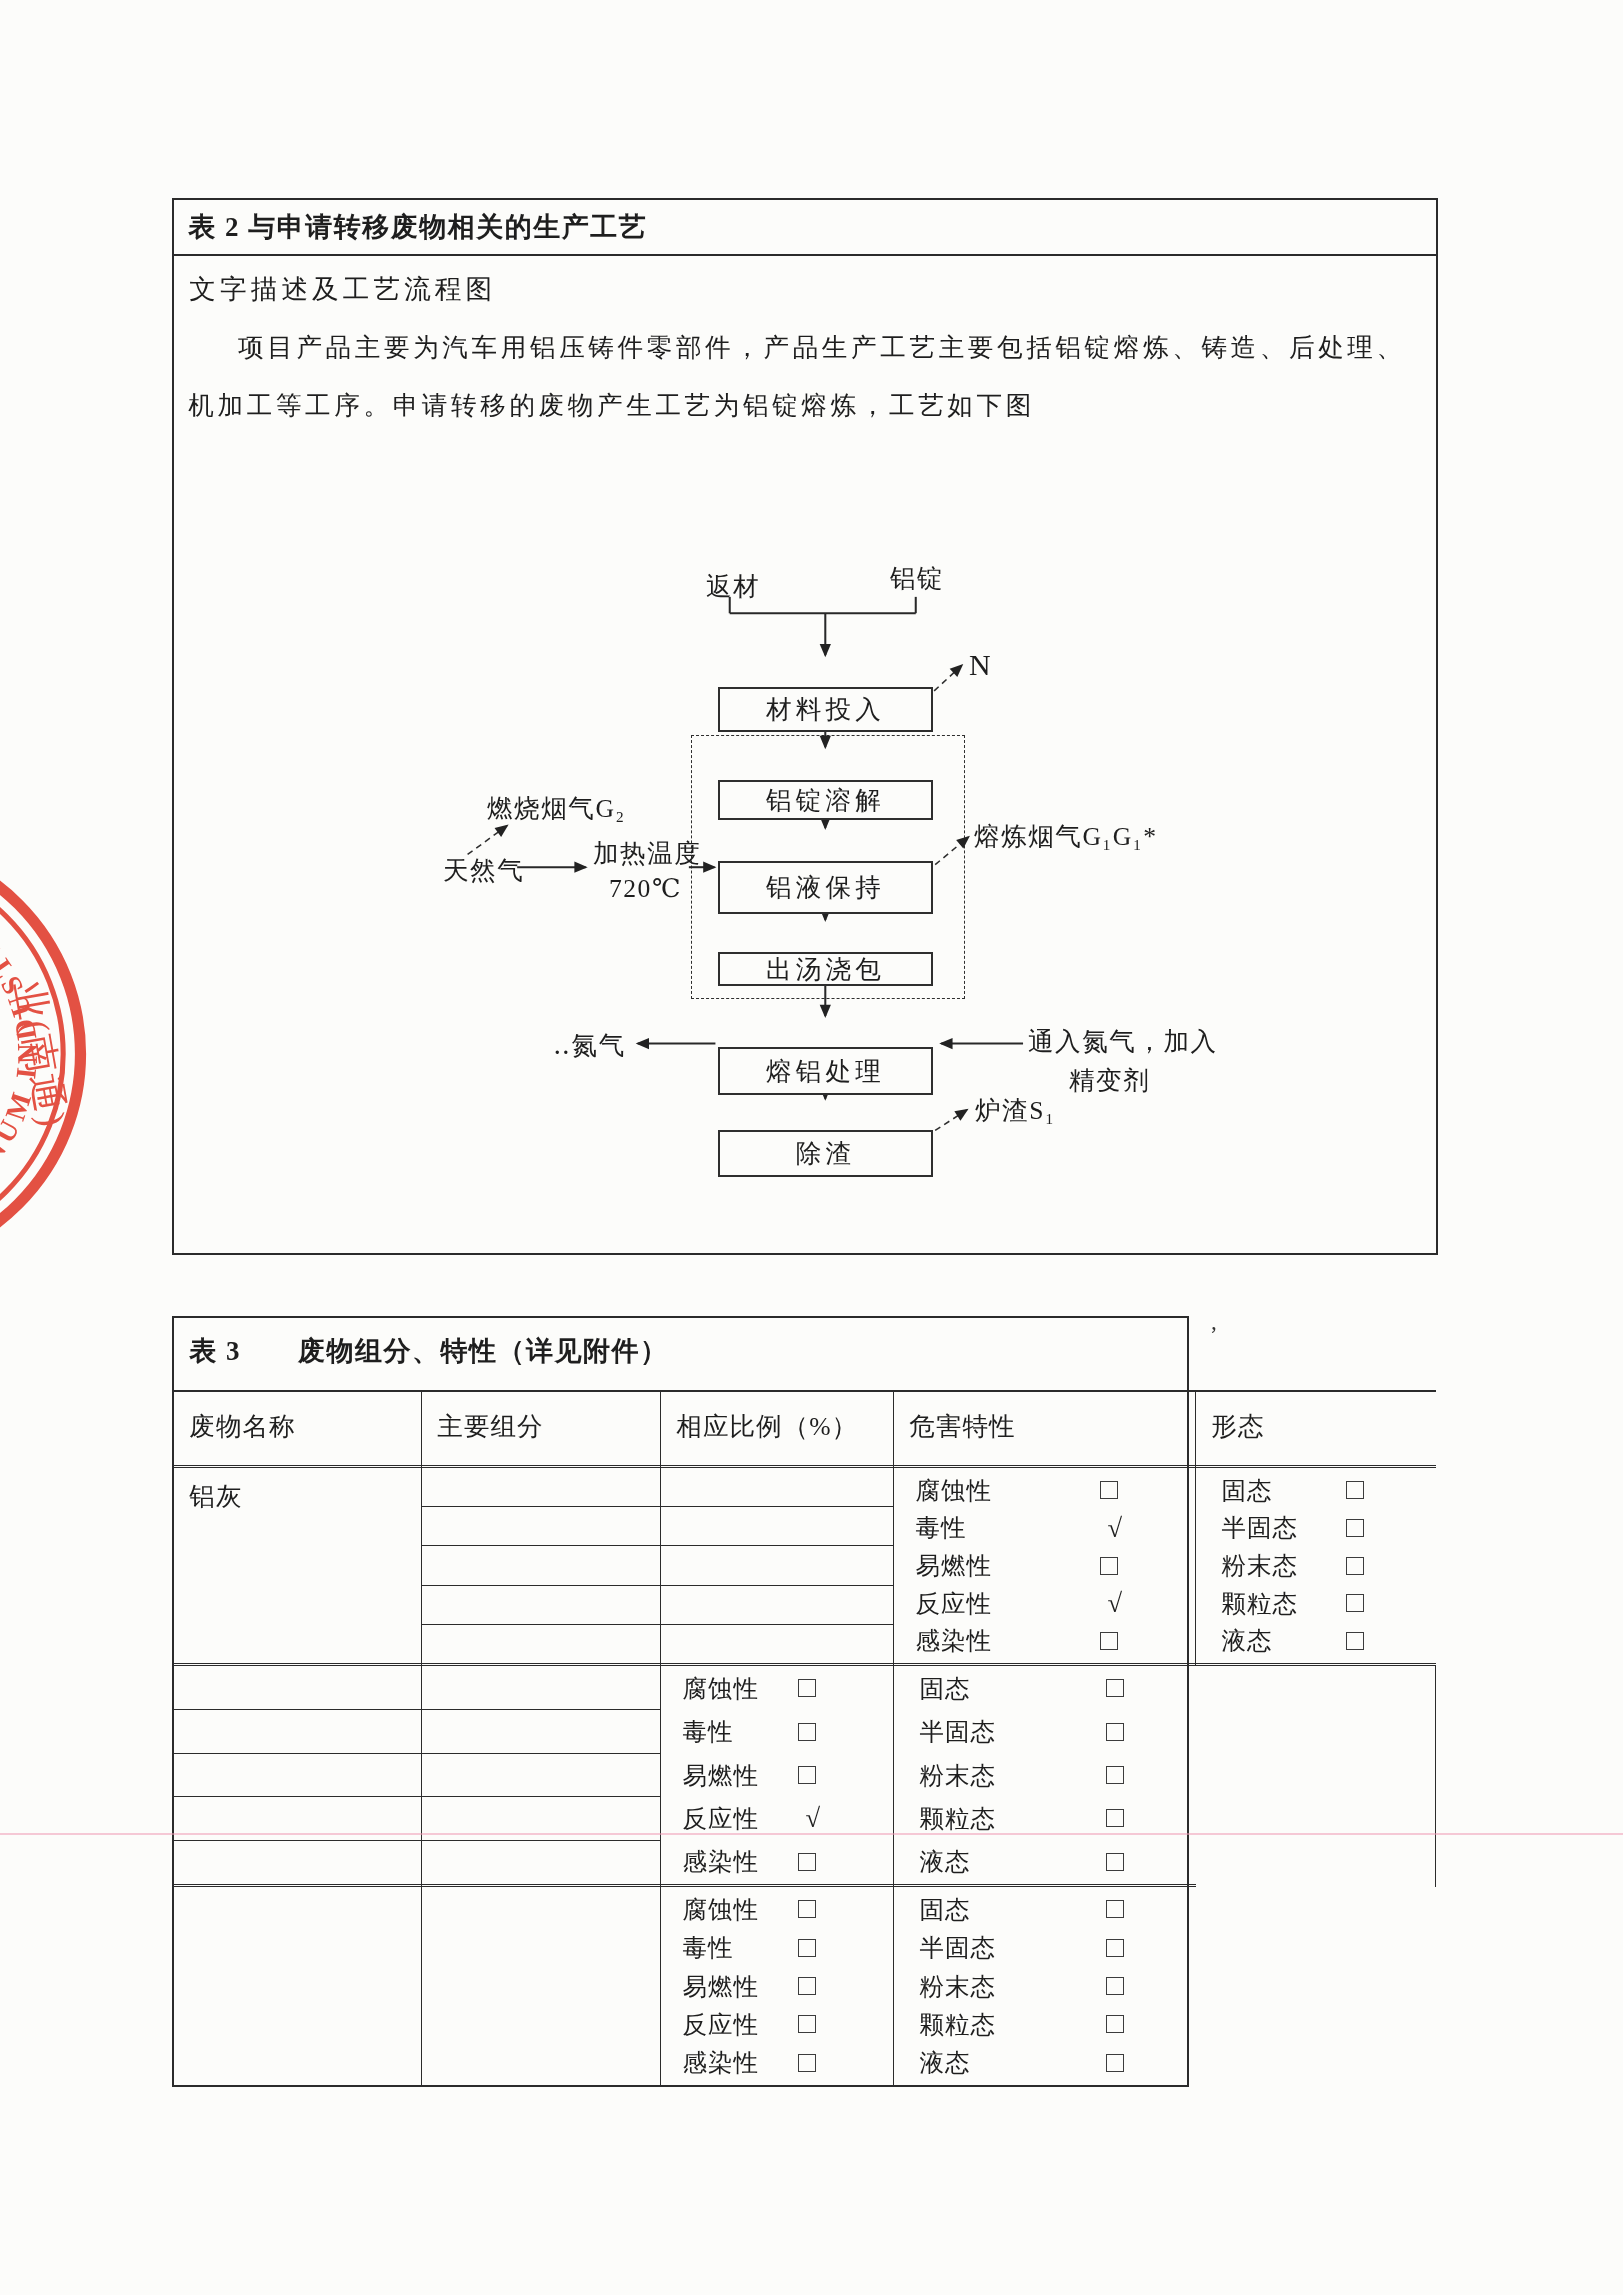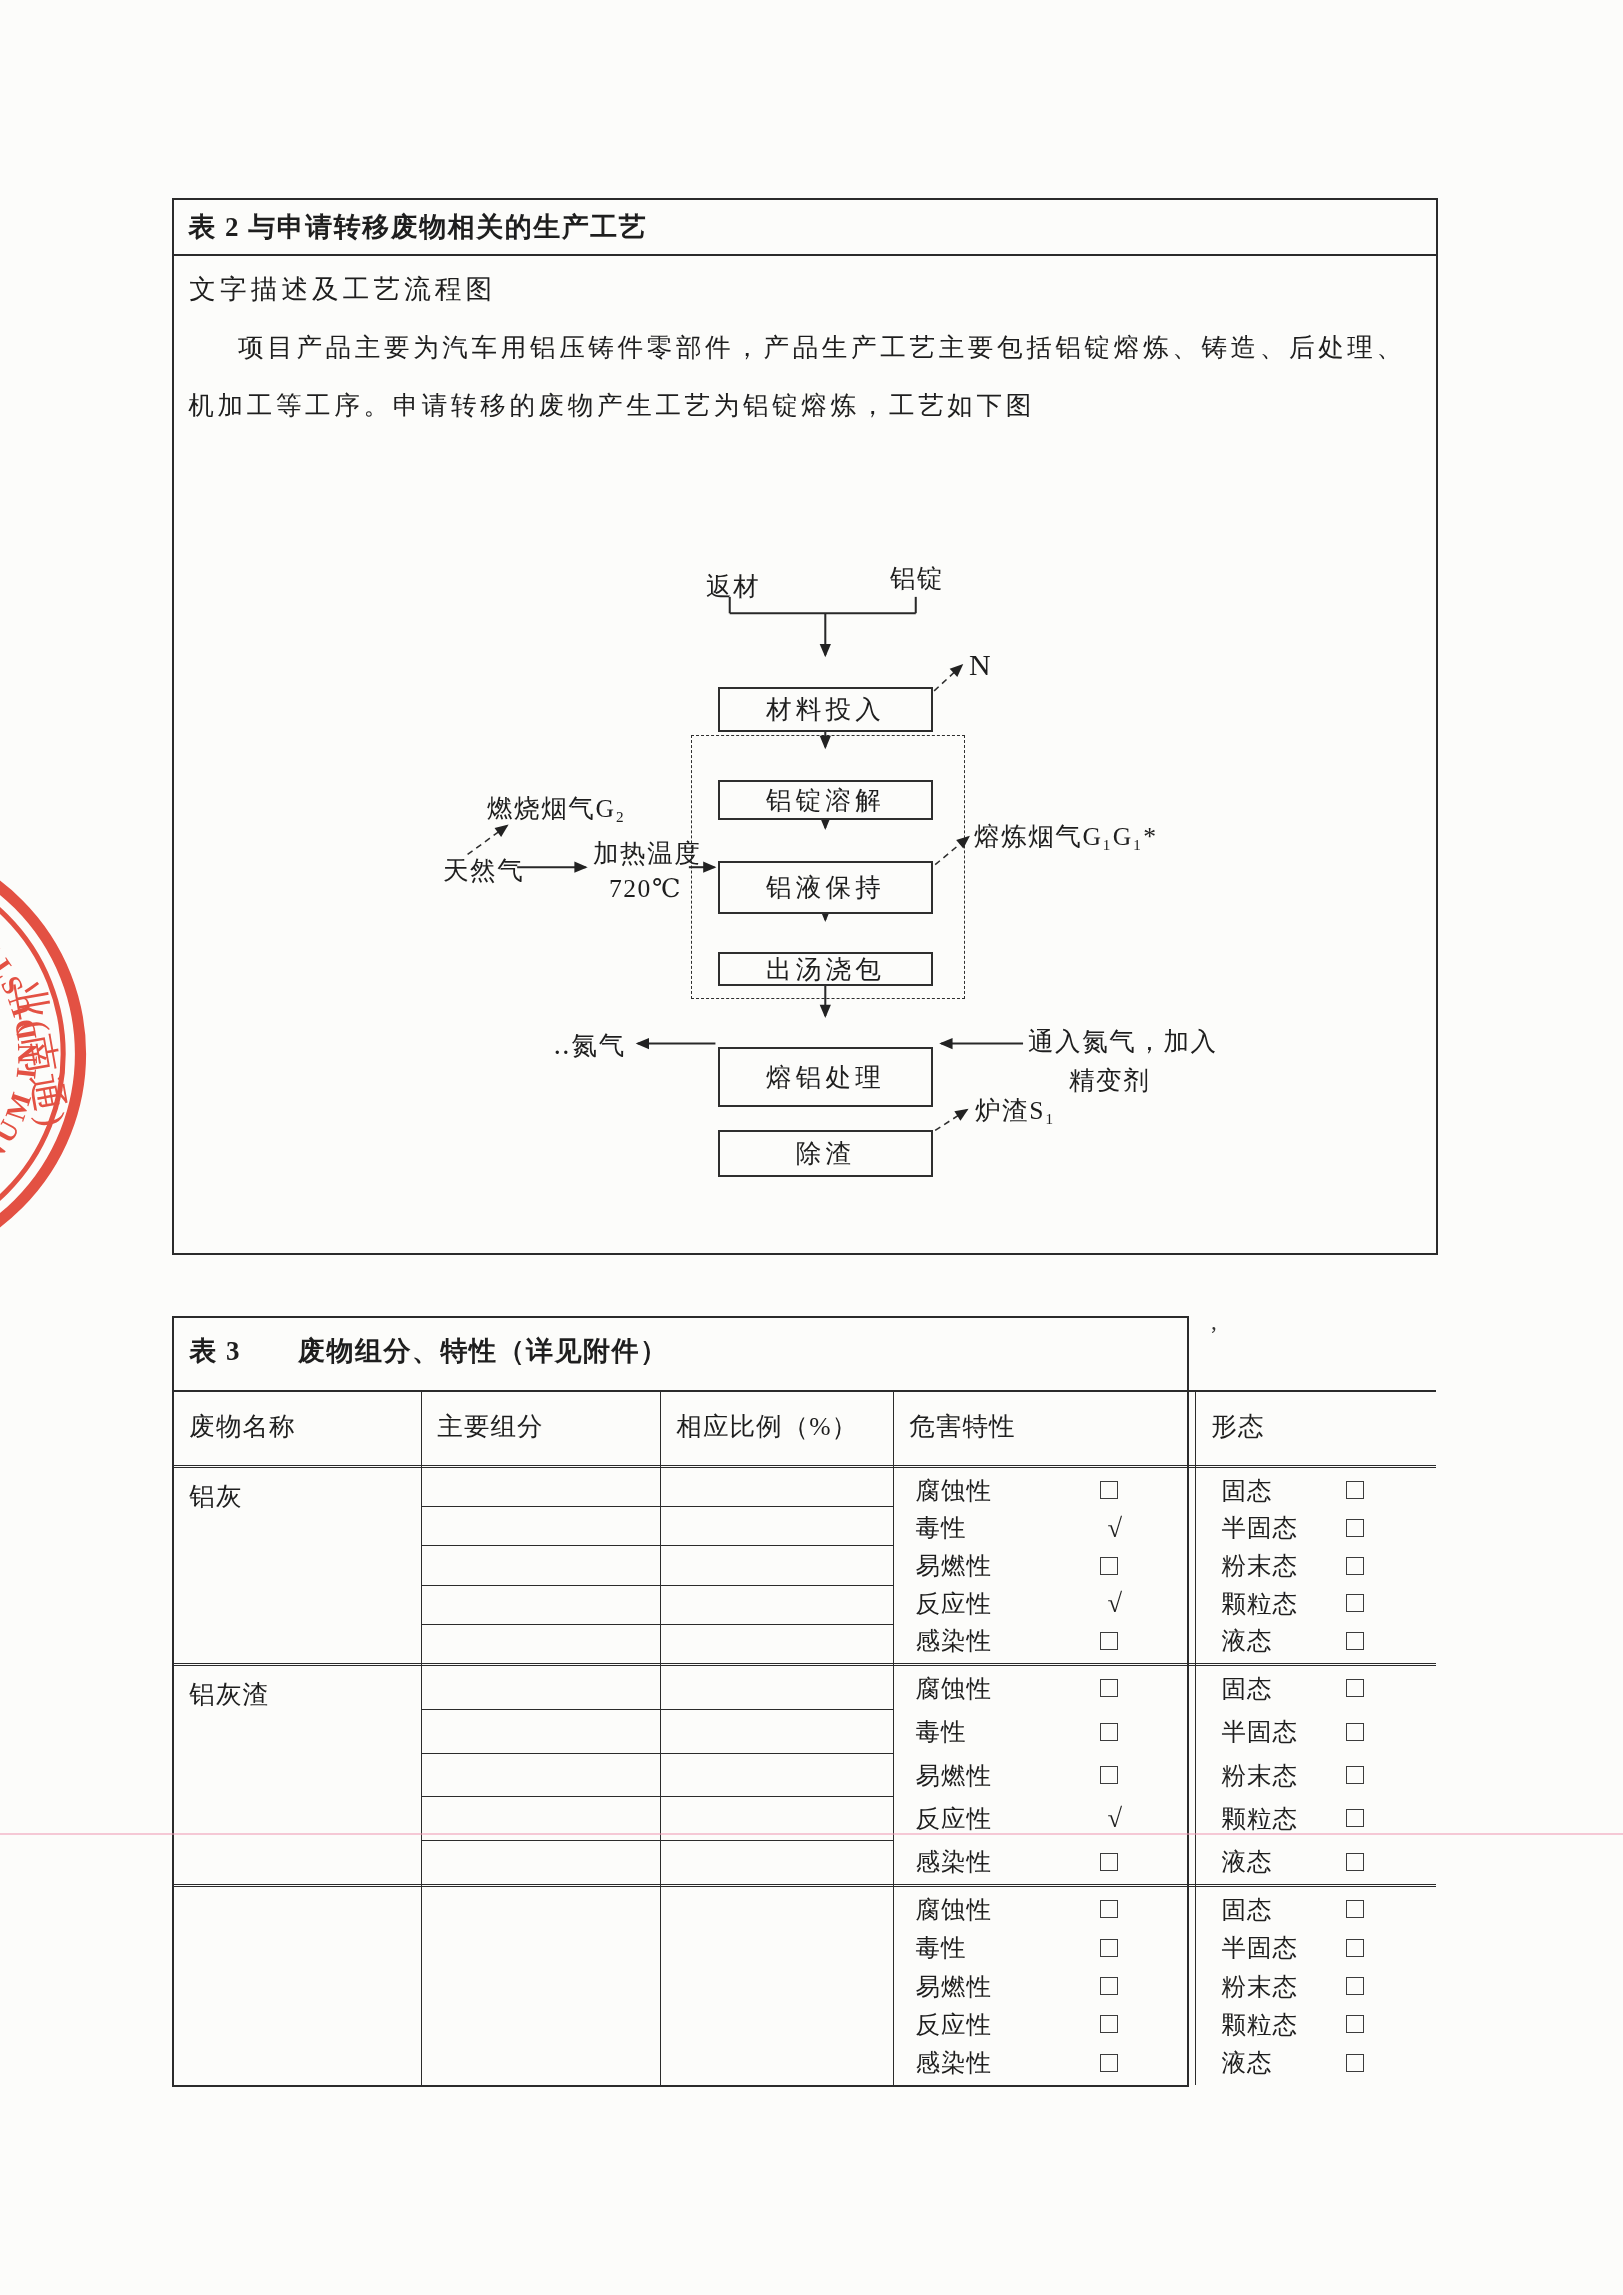--- a/index.html
+++ b/index.html
@@ -136,21 +136,21 @@
 
   <div class="fc-dashed-region"></div>
 
   <div class="fc-label" style="left:706px; top:561px;margin-top:8px;">返材</div>
   <div class="fc-label" style="left:890px; top:561px;">铝锭</div>
 
   <div class="fc-box" style="left:718px; top:660px; height:45px;">材料投入</div>
   <div class="fc-box" style="left:718px; top:753px; height:40px;">铝锭溶解</div>
   <div class="fc-box" style="left:718px; top:834px; height:53px;">铝液保持</div>
   <div class="fc-box" style="left:718px; top:925px; height:34px;">出汤浇包</div>
-  <div class="fc-box" style="left:718px; top:1020px; height:60px;">熔铝处理</div>
+  <div class="fc-box" style="left:718px; top:1020px; height:48px;">熔铝处理</div>
   <div class="fc-box" style="left:718px; top:1103px; height:47px;">除渣</div>
 
   <div class="fc-label n-label" style="left:969px; top:648px;">N</div>
   <div class="fc-label" style="left:487px;  top:791px;">燃烧烟气G₂</div>
   <div class="fc-label" style="left:443px;  top:853px;">天然气</div>
   <div class="fc-label" style="left:593px; top:836px;">加热温度</div>
   <div class="fc-label" style="left:609px; top:873px;">720℃</div>
   <div class="fc-label" style="left:974px; top:819px;">熔炼烟气G₁G₁*</div>
   <div class="fc-label" style="left:1028px; top:1024px;">通入氮气，加入</div>
   <div class="fc-label" style="left:1069px; top:1063px;">精变剂</div>
@@ -223,21 +223,20 @@
         <div class="prop-line">
           <span class="prop-label">颗粒态</span>
           <span class="prop-box"></span>
         </div>
         <div class="prop-line">
           <span class="prop-label">液态</span>
           <span class="prop-box"></span>
         </div>
       </div>
 
-    <div class="cell rowline name-cell">铝灰渣</div>
     <div class="cell rowline">
       <div class="subcells">
           <div></div>
           <div></div>
           <div></div>
           <div></div>
           <div></div>
         </div>
     </div>
     <div class="cell rowline">

